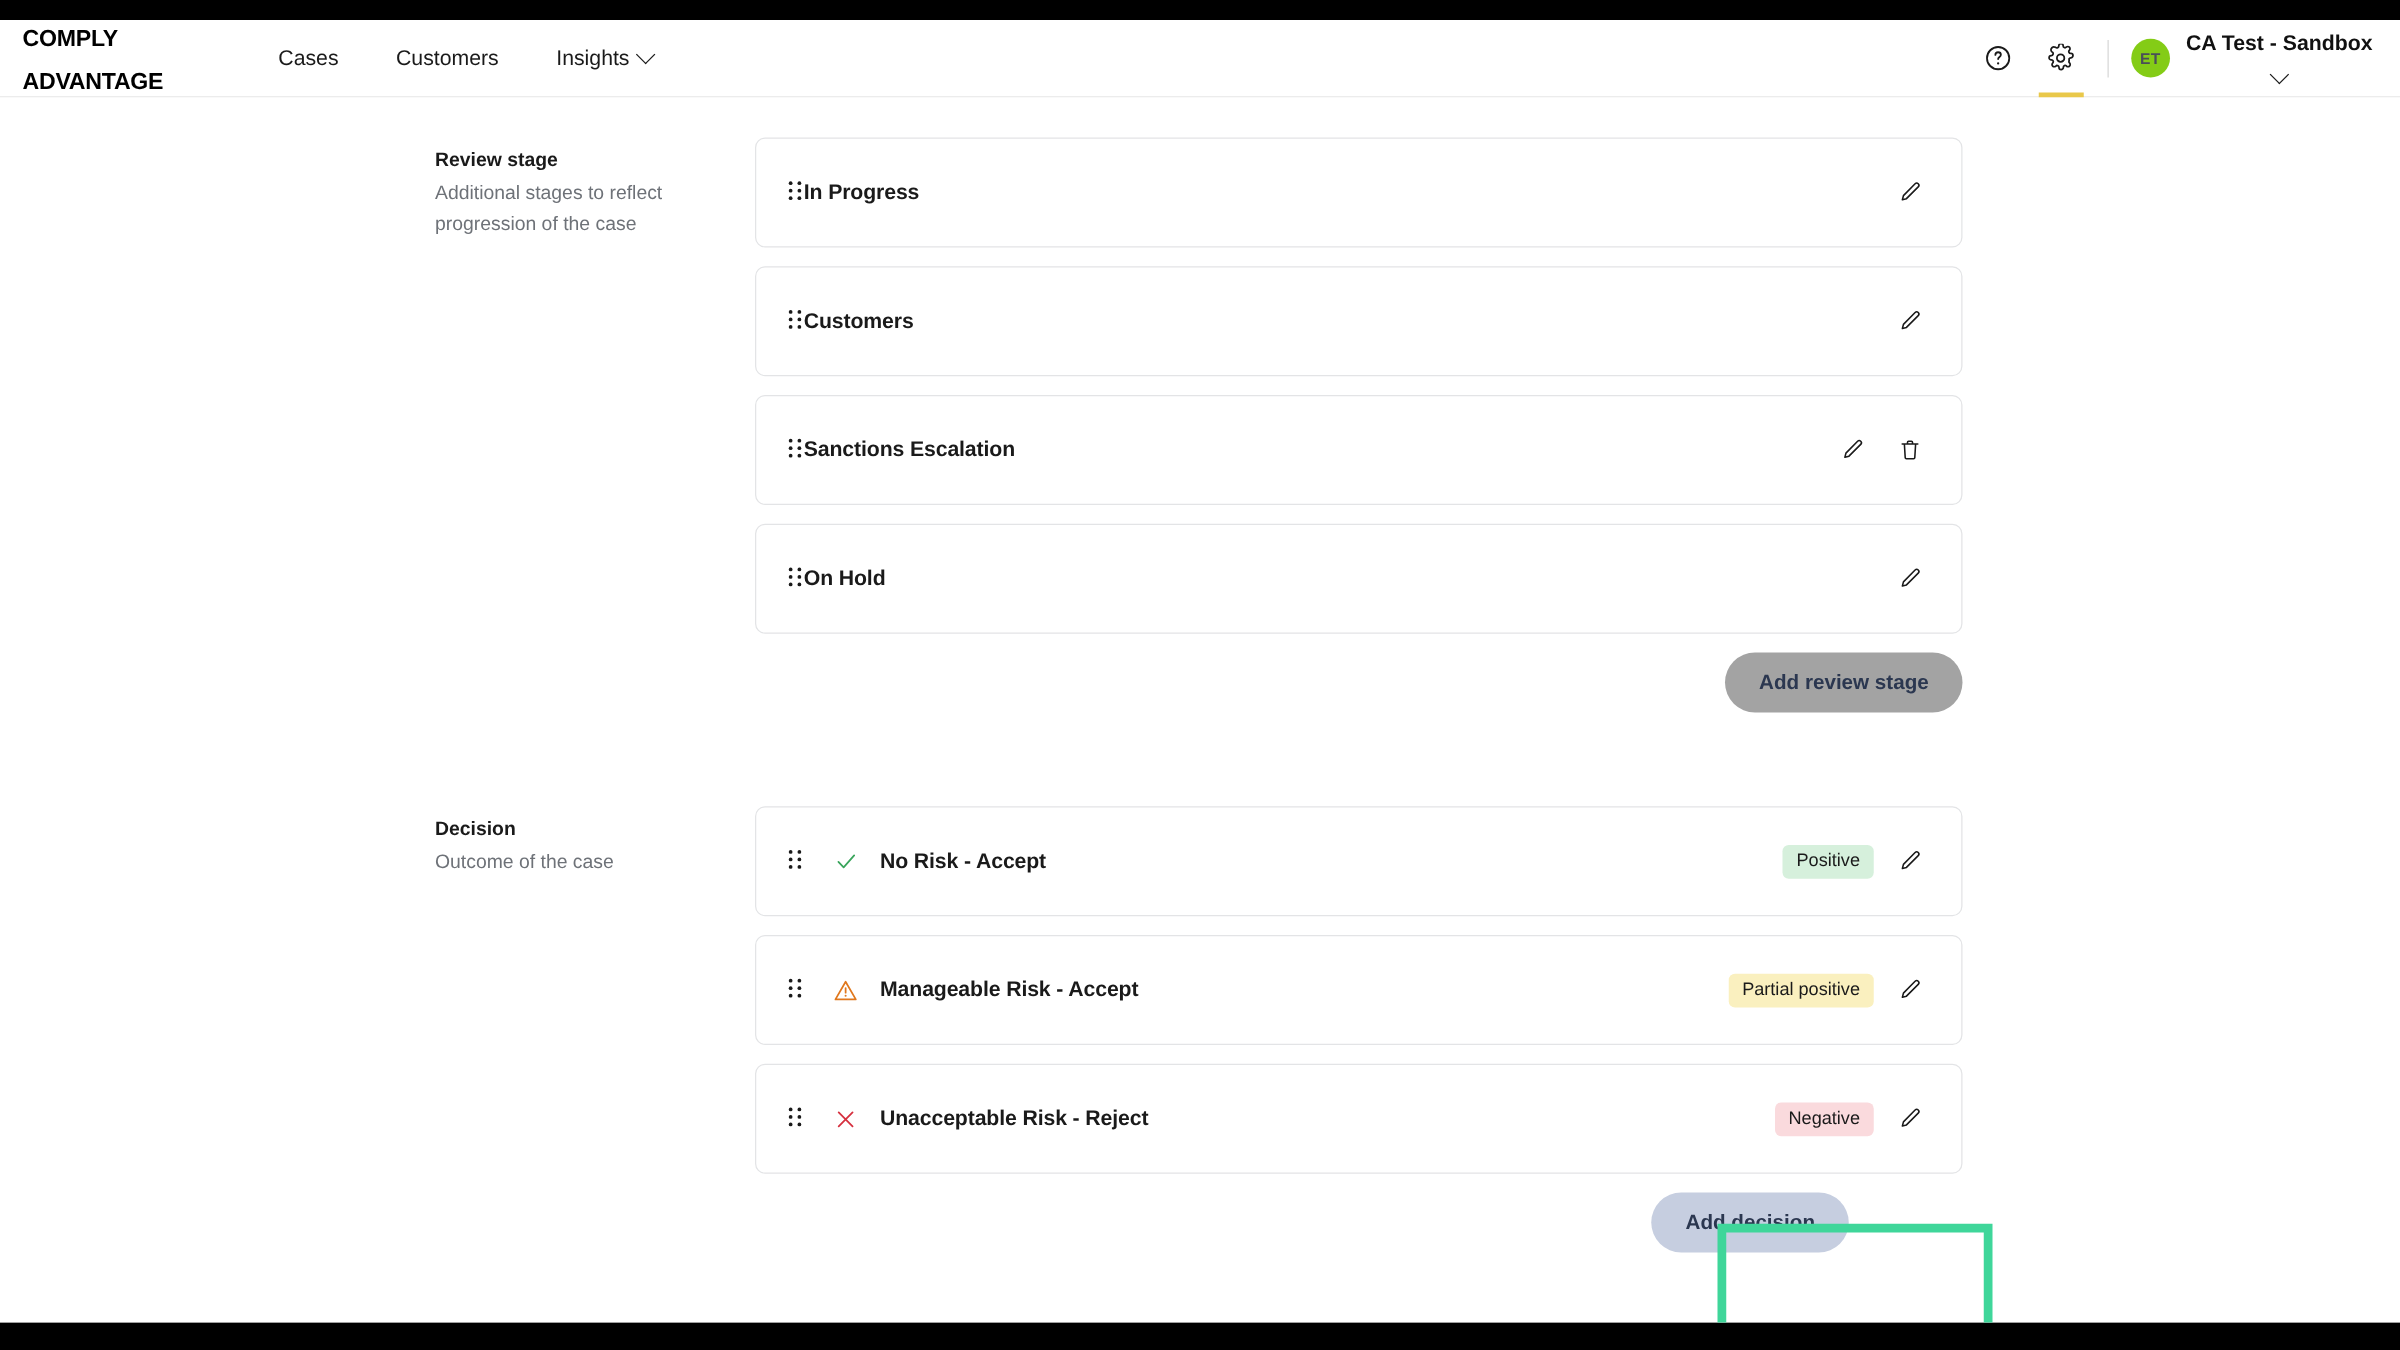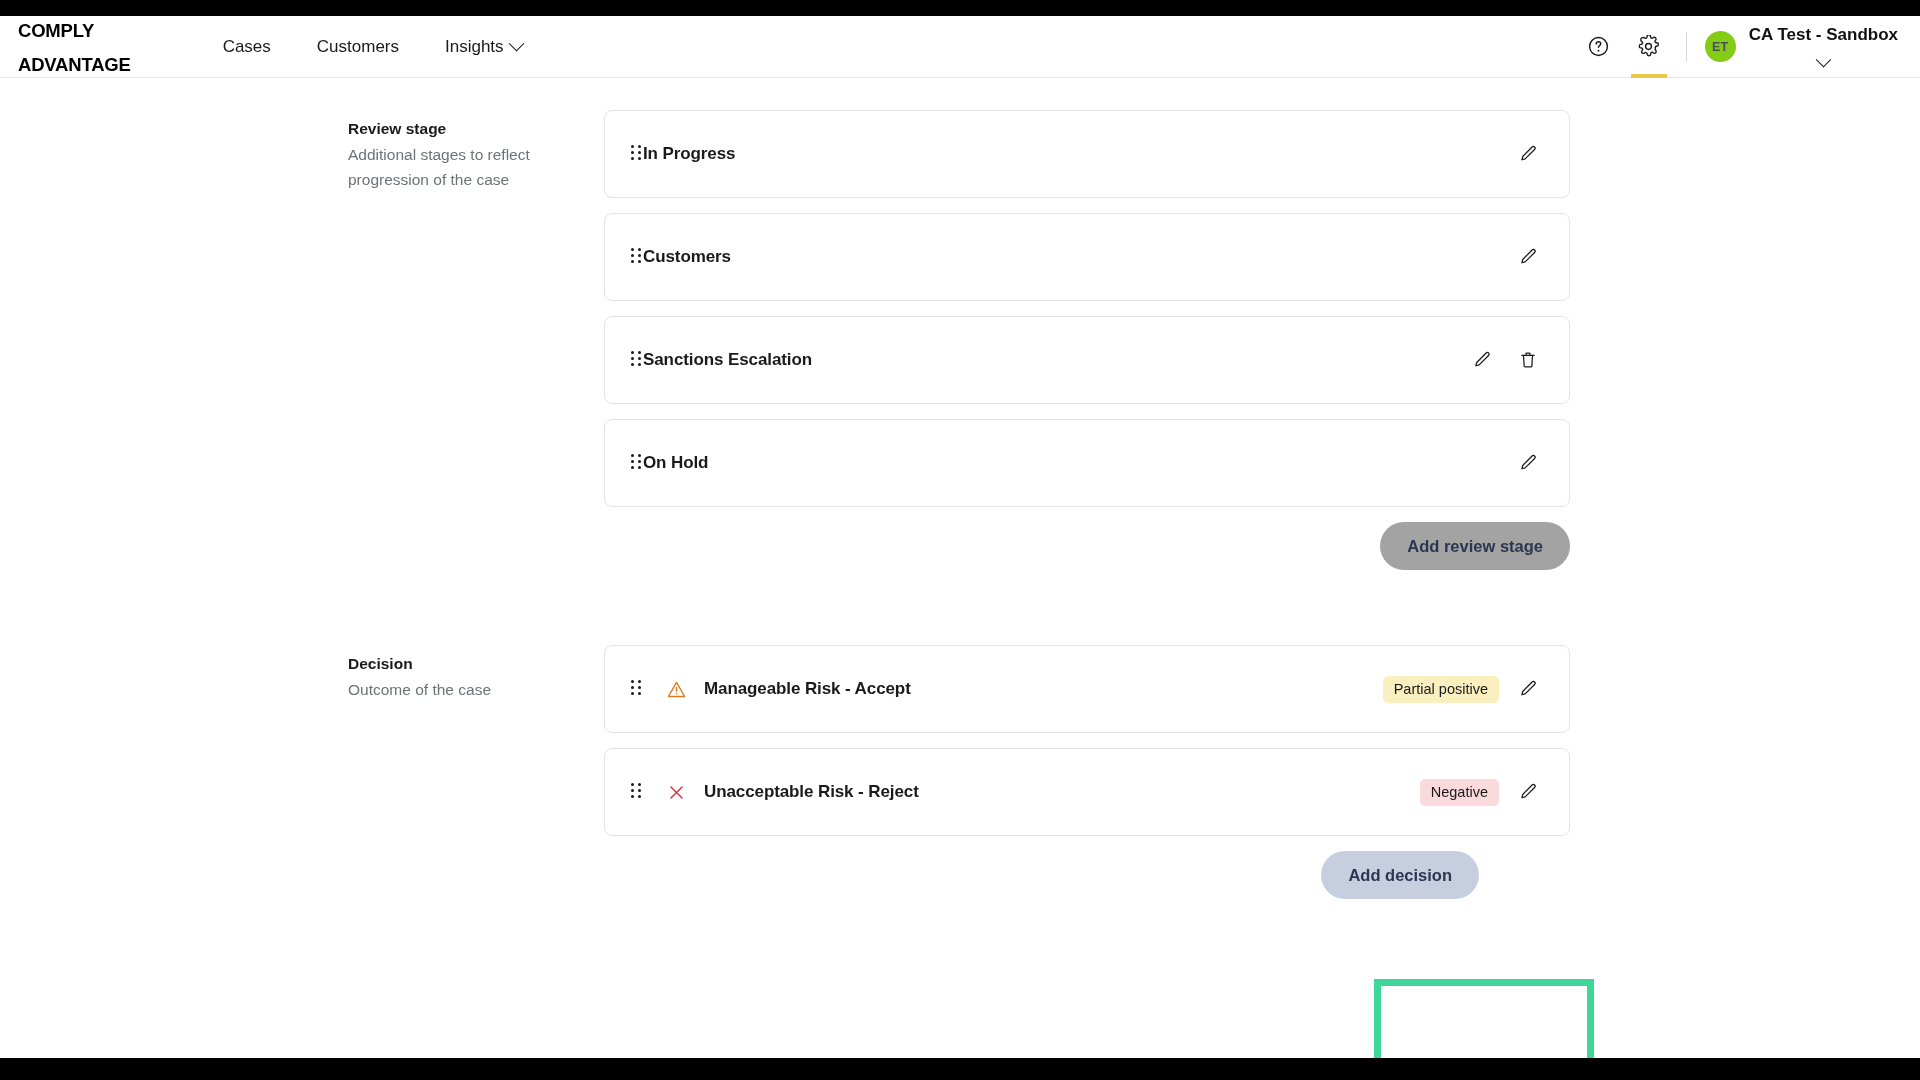--- a/index.html
+++ b/index.html
@@ -450,20 +450,43 @@
       <div class="section" style="position:absolute; left:0; top:573px;">
         <div class="section-label">
           <div class="section-label-inner">
             <div class="sec-title">Decision</div>
             <div class="sec-sub">Outcome of the case</div>
           </div>
         </div>
 
         <div class="rows" style="top:-6px;">
 
+          <div class="row-card">
+            <div class="drag-handle">
+              <i></i>
+                <i></i>
+                <i></i>
+                <i></i>
+                <i></i>
+                <i></i>
+            </div>
+            <div class="row-status-icon">
+              <svg width="20" height="20" viewBox="0 0 24 24" fill="none">
+                <path d="M4.5 12.6l5 5.2L19.6 6.4" stroke="#3aa55c" stroke-width="1.7" stroke-linecap="round" stroke-linejoin="round"></path>
+              </svg>
+            </div>
+            <div class="row-label with-icon">No Risk - Accept</div>
+            <div class="row-spacer"></div>
+            <div class="badge badge-positive">Positive</div>
+            <div class="row-action">
+              <svg width="20" height="20" viewBox="0 0 24 24" fill="none">
+                <path d="M16.9 3.6a2.1 2.1 0 0 1 3 3L8.6 17.9l-3.9 1 1-3.9L16.9 3.6z" stroke="#1a1a1a" stroke-width="1.5" stroke-linejoin="round"></path>
+              </svg>
+            </div>
+          </div>
 
           <div class="row-card">
             <div class="drag-handle">
               <i></i>
                 <i></i>
                 <i></i>
                 <i></i>
                 <i></i>
                 <i></i>
             </div>

